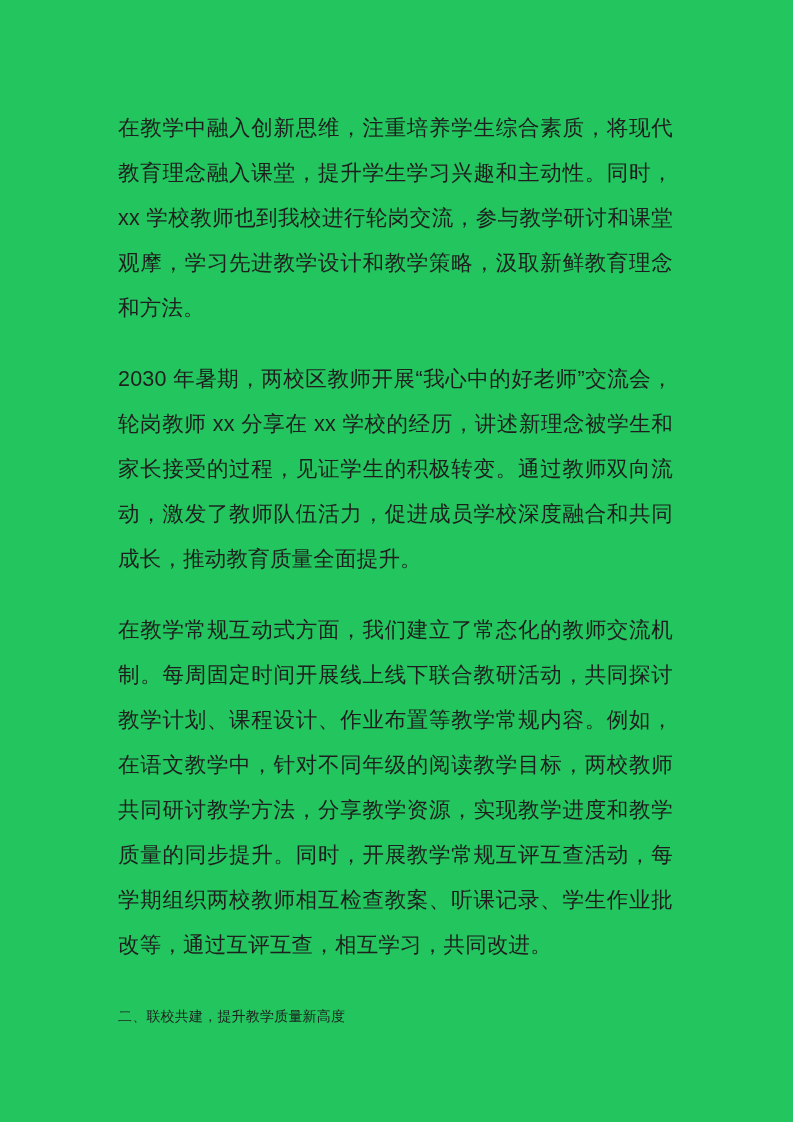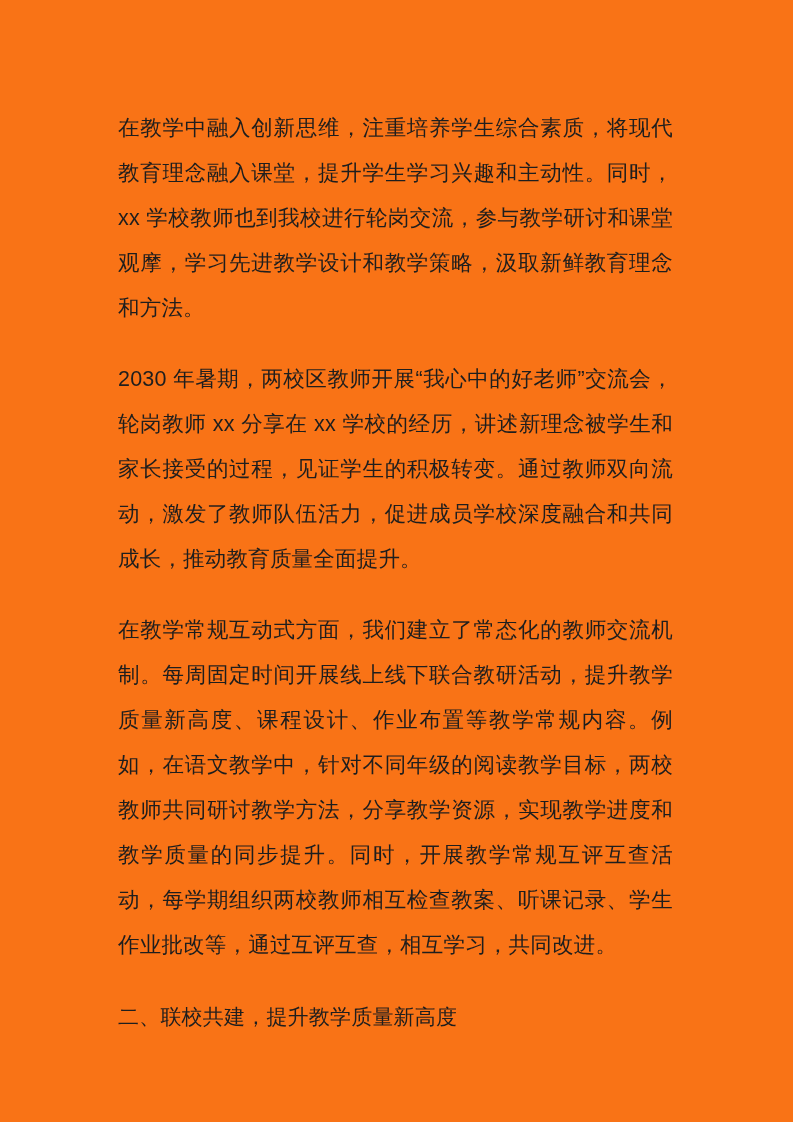--- a/index.html
+++ b/index.html
@@ -28,31 +28,31 @@
     margin: 0 0 26px 0;
     font-size: 21.5px;
     line-height: 45px;
     font-weight: 400;
     color: #1e1e1e;
     text-align: justify;
     letter-spacing: 0.2px;
   }
   .section-heading {
     margin: 0;
-    font-size: 21px;
+    font-size: 14px;
     line-height: 45px;
     font-weight: 400;
     color: #1e1e1e;
     text-align: left;
     letter-spacing: 0.2px;
   }
 </style>
 </head>
 <body>
 
-<div class="page" style="background: #f97316; color: rgb(30, 30, 30);">
+<div class="page" style="background: #22c55e; color: rgb(30, 30, 30);">
   <div class="content">
     <p class="para">在教学中融入创新思维，注重培养学生综合素质，将现代教育理念融入课堂，提升学生学习兴趣和主动性。同时，xx 学校教师也到我校进行轮岗交流，参与教学研讨和课堂观摩，学习先进教学设计和教学策略，汲取新鲜教育理念和方法。</p>
     <p class="para">2030 年暑期，两校区教师开展“我心中的好老师”交流会，轮岗教师 xx 分享在 xx 学校的经历，讲述新理念被学生和家长接受的过程，见证学生的积极转变。通过教师双向流动，激发了教师队伍活力，促进成员学校深度融合和共同成长，推动教育质量全面提升。</p>
-    <p class="para">在教学常规互动式方面，我们建立了常态化的教师交流机制。每周固定时间开展线上线下联合教研活动，提升教学质量新高度、课程设计、作业布置等教学常规内容。例如，在语文教学中，针对不同年级的阅读教学目标，两校教师共同研讨教学方法，分享教学资源，实现教学进度和教学质量的同步提升。同时，开展教学常规互评互查活动，每学期组织两校教师相互检查教案、听课记录、学生作业批改等，通过互评互查，相互学习，共同改进。</p>
+    <p class="para">在教学常规互动式方面，我们建立了常态化的教师交流机制。每周固定时间开展线上线下联合教研活动，共同探讨教学计划、课程设计、作业布置等教学常规内容。例如，在语文教学中，针对不同年级的阅读教学目标，两校教师共同研讨教学方法，分享教学资源，实现教学进度和教学质量的同步提升。同时，开展教学常规互评互查活动，每学期组织两校教师相互检查教案、听课记录、学生作业批改等，通过互评互查，相互学习，共同改进。</p>
     <h2 class="section-heading">二、联校共建，提升教学质量新高度</h2>
   </div>
 </div>
 
 </body></html>

